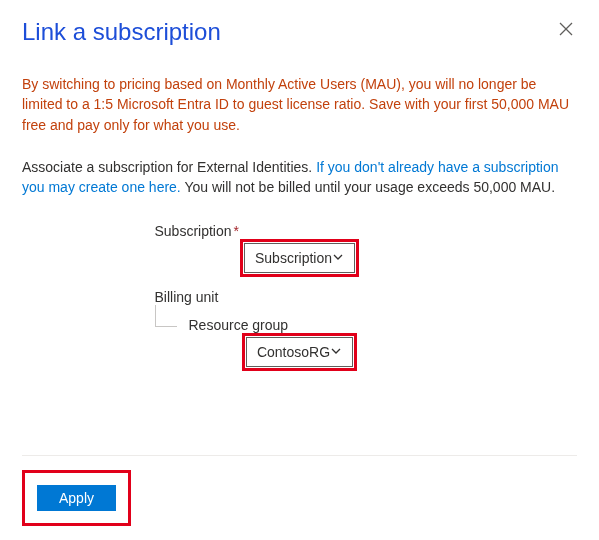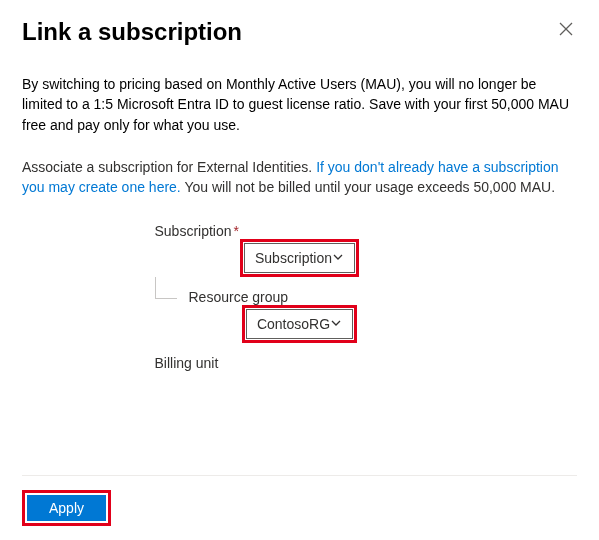--- a/index.html
+++ b/index.html
@@ -19,39 +19,39 @@
       flex-direction: column;
     }
     .header {
       display: flex;
       justify-content: space-between;
       align-items: flex-start;
       margin-bottom: 28px;
     }
     .title {
       font-size: 24px;
-      font-weight: 700;
-      color: #000000;
+      font-weight: 400;
+      color: #1d4ed8;
     }
     .close-btn {
       background: none;
       border: none;
       cursor: pointer;
       padding: 4px;
       color: #605e5c;
       font-size: 16px;
       line-height: 1;
       display: flex;
       align-items: center;
       justify-content: center;
     }
     .close-btn svg { width: 14px; height: 14px; }
     .intro {
       font-size: 14px;
-      color: #000000;
+      color: #c2410c;
       line-height: 1.45;
       margin-bottom: 22px;
     }
     .associate {
       font-size: 14px;
       color: #323130;
       line-height: 1.45;
       margin-bottom: 26px;
     }
     .link {
@@ -103,21 +103,21 @@
     }
     .chevron svg { width: 12px; height: 12px; }
     .footer {
       margin-top: auto;
       border-top: 1px solid #edebe9;
       padding: 14px 0 14px 0;
     }
     .apply-highlight {
       display: inline-block;
       border: 3px solid #e1001a;
-      padding: 2px;
+      padding: 12px;
     }
     .apply-btn {
       background: #0078d4;
       color: #ffffff;
       border: none;
       font-size: 14px;
       padding: 5px 22px;
       cursor: pointer;
       font-family: inherit;
     }
@@ -157,40 +157,40 @@
           <svg viewBox="0 0 12 12" stroke="#323130" stroke-width="1.3" fill="none">
               <polyline points="2,4 6,8 10,4"></polyline>
             </svg>
         </span>
       </div>
     </div>
   </div>
 
   <div class="form-row">
     <div class="label-col">
+      <span>Billing unit</span>
+    </div>
+  </div>
+
+  <div class="form-row">
+    <div class="label-col">
       <div class="indent-line"></div>
       <span>Resource group</span>
     </div>
     <div class="select-wrapper select-highlight">
       <div class="select">
         <span>ContosoRG</span>
         <span class="chevron">
           <svg viewBox="0 0 12 12" stroke="#323130" stroke-width="1.3" fill="none">
               <polyline points="2,4 6,8 10,4"></polyline>
             </svg>
         </span>
       </div>
     </div>
   </div>
 
-  <div class="form-row">
-    <div class="label-col">
-      <span>Billing unit</span>
-    </div>
-  </div>
-
   <div class="footer">
     <div class="apply-highlight">
       <button class="apply-btn">Apply</button>
     </div>
   </div>
 
 </div>
 
 </body></html>

